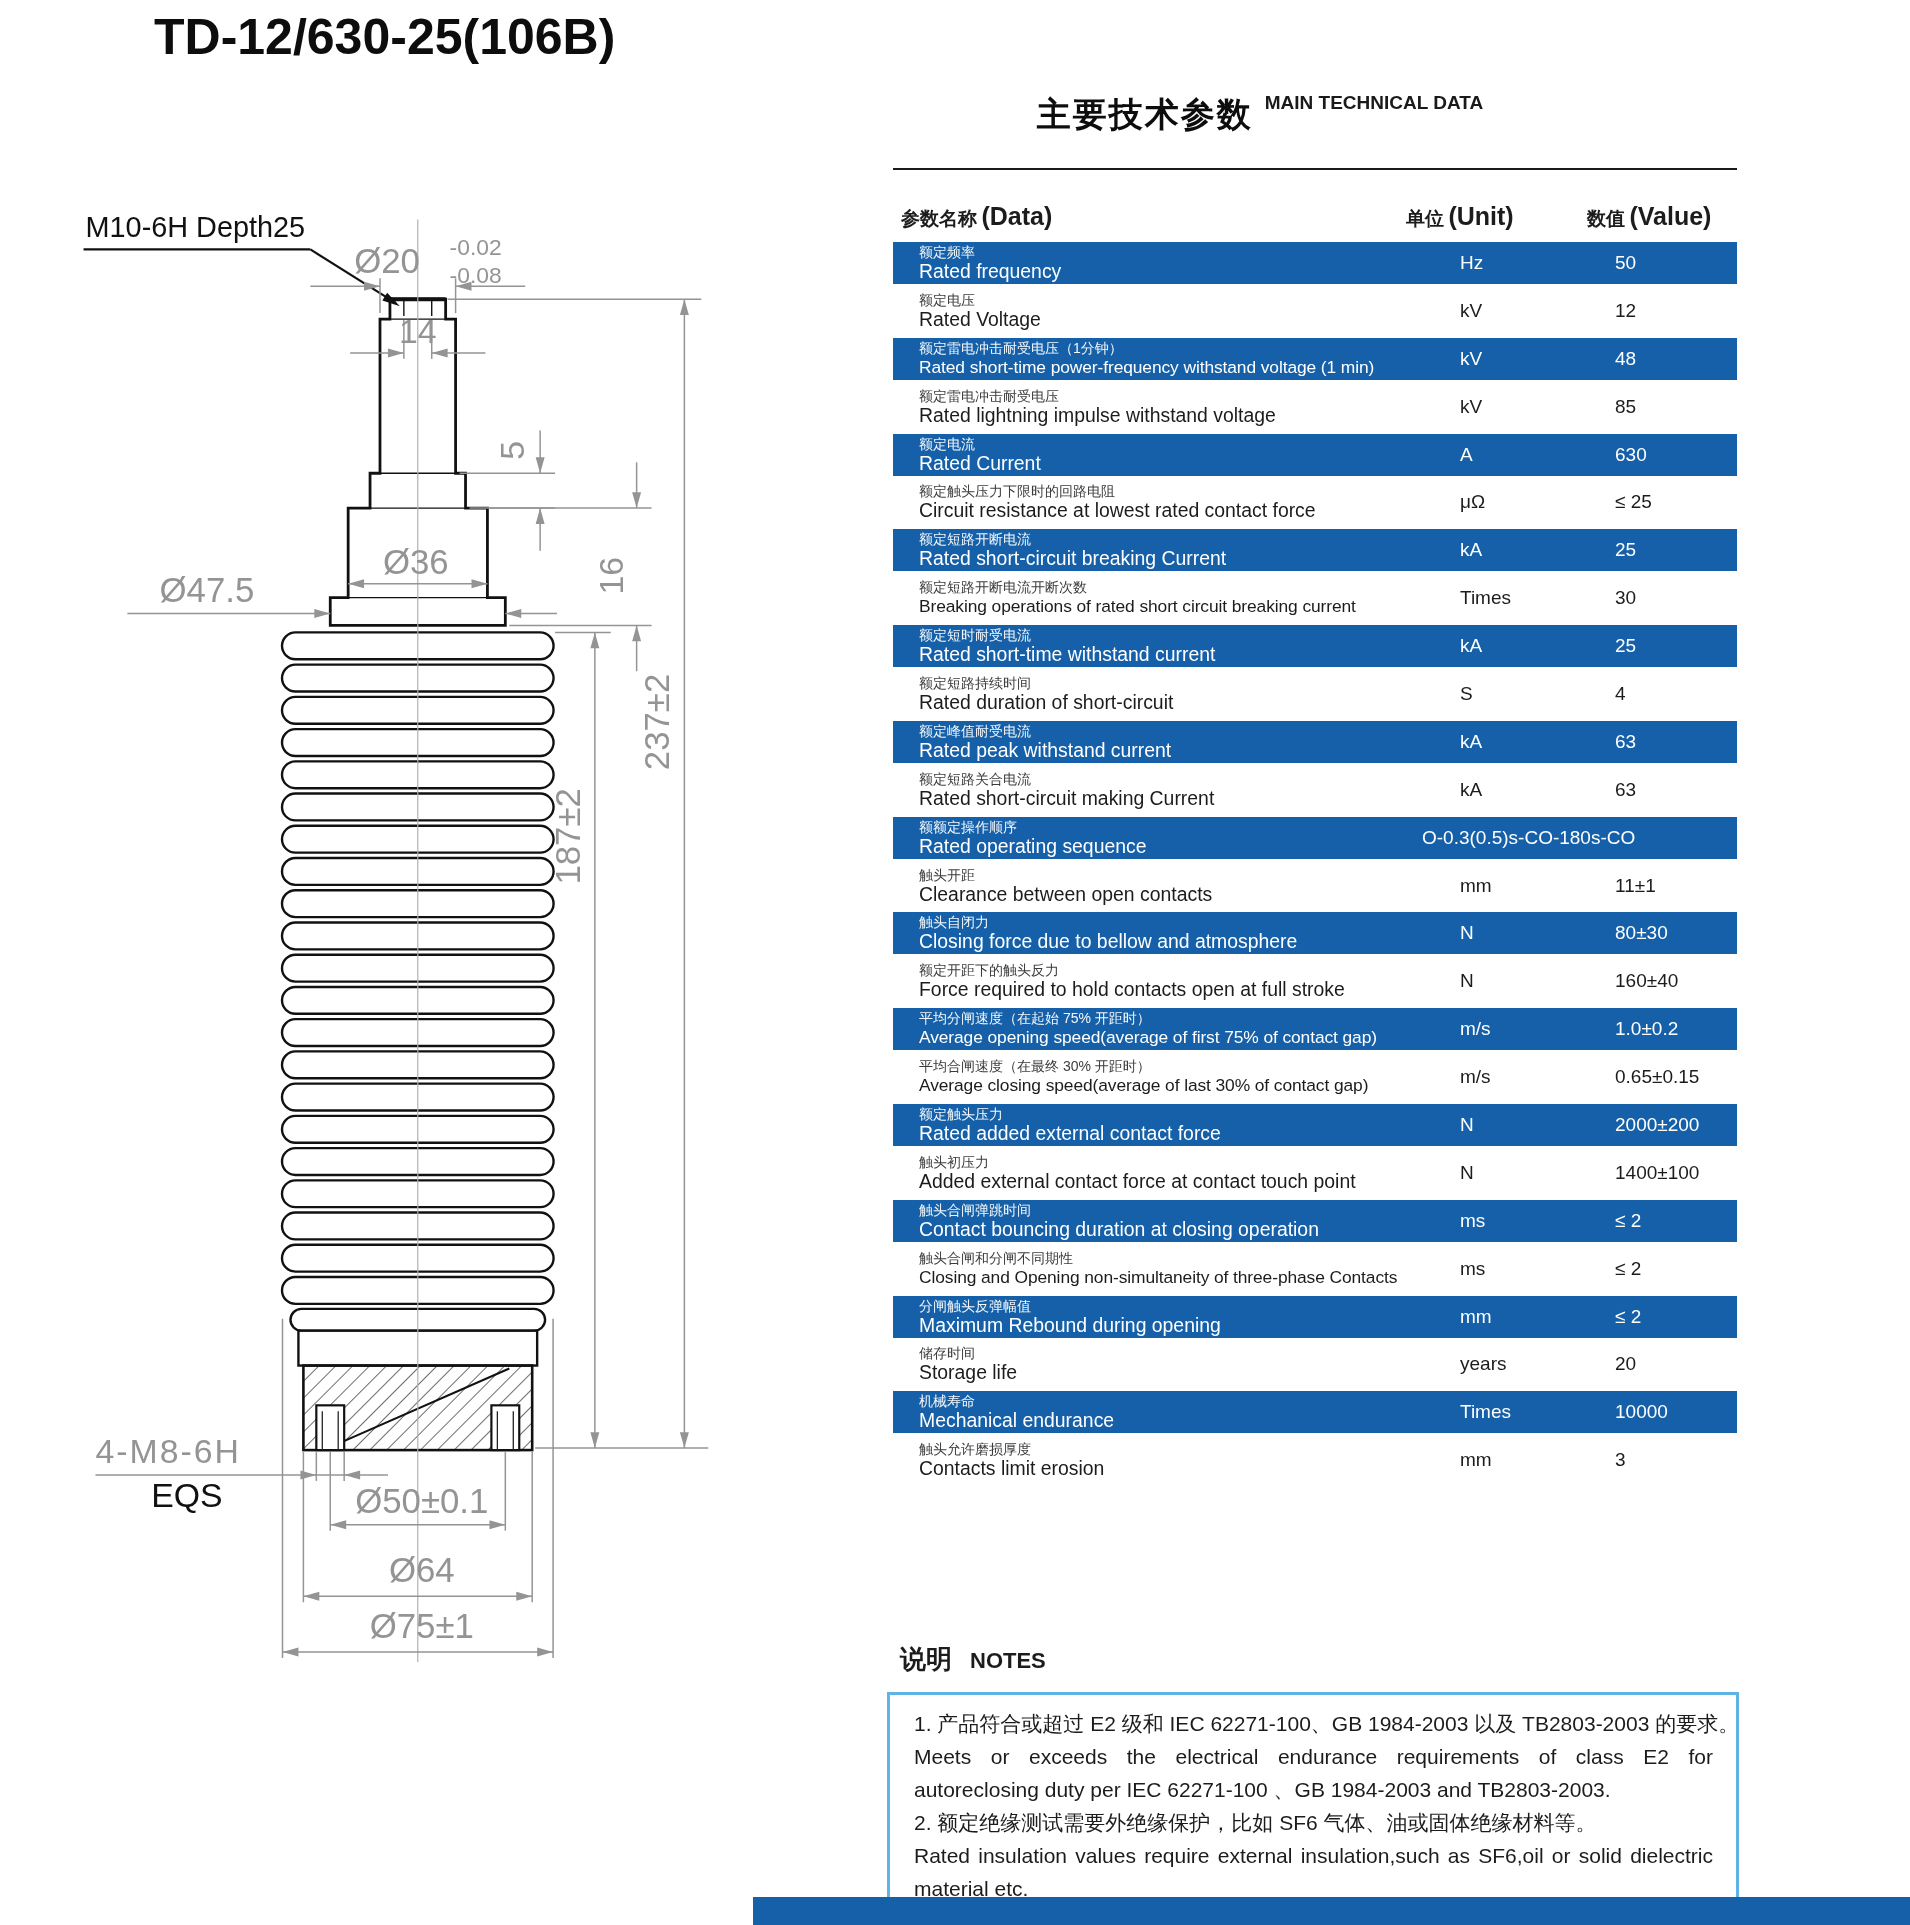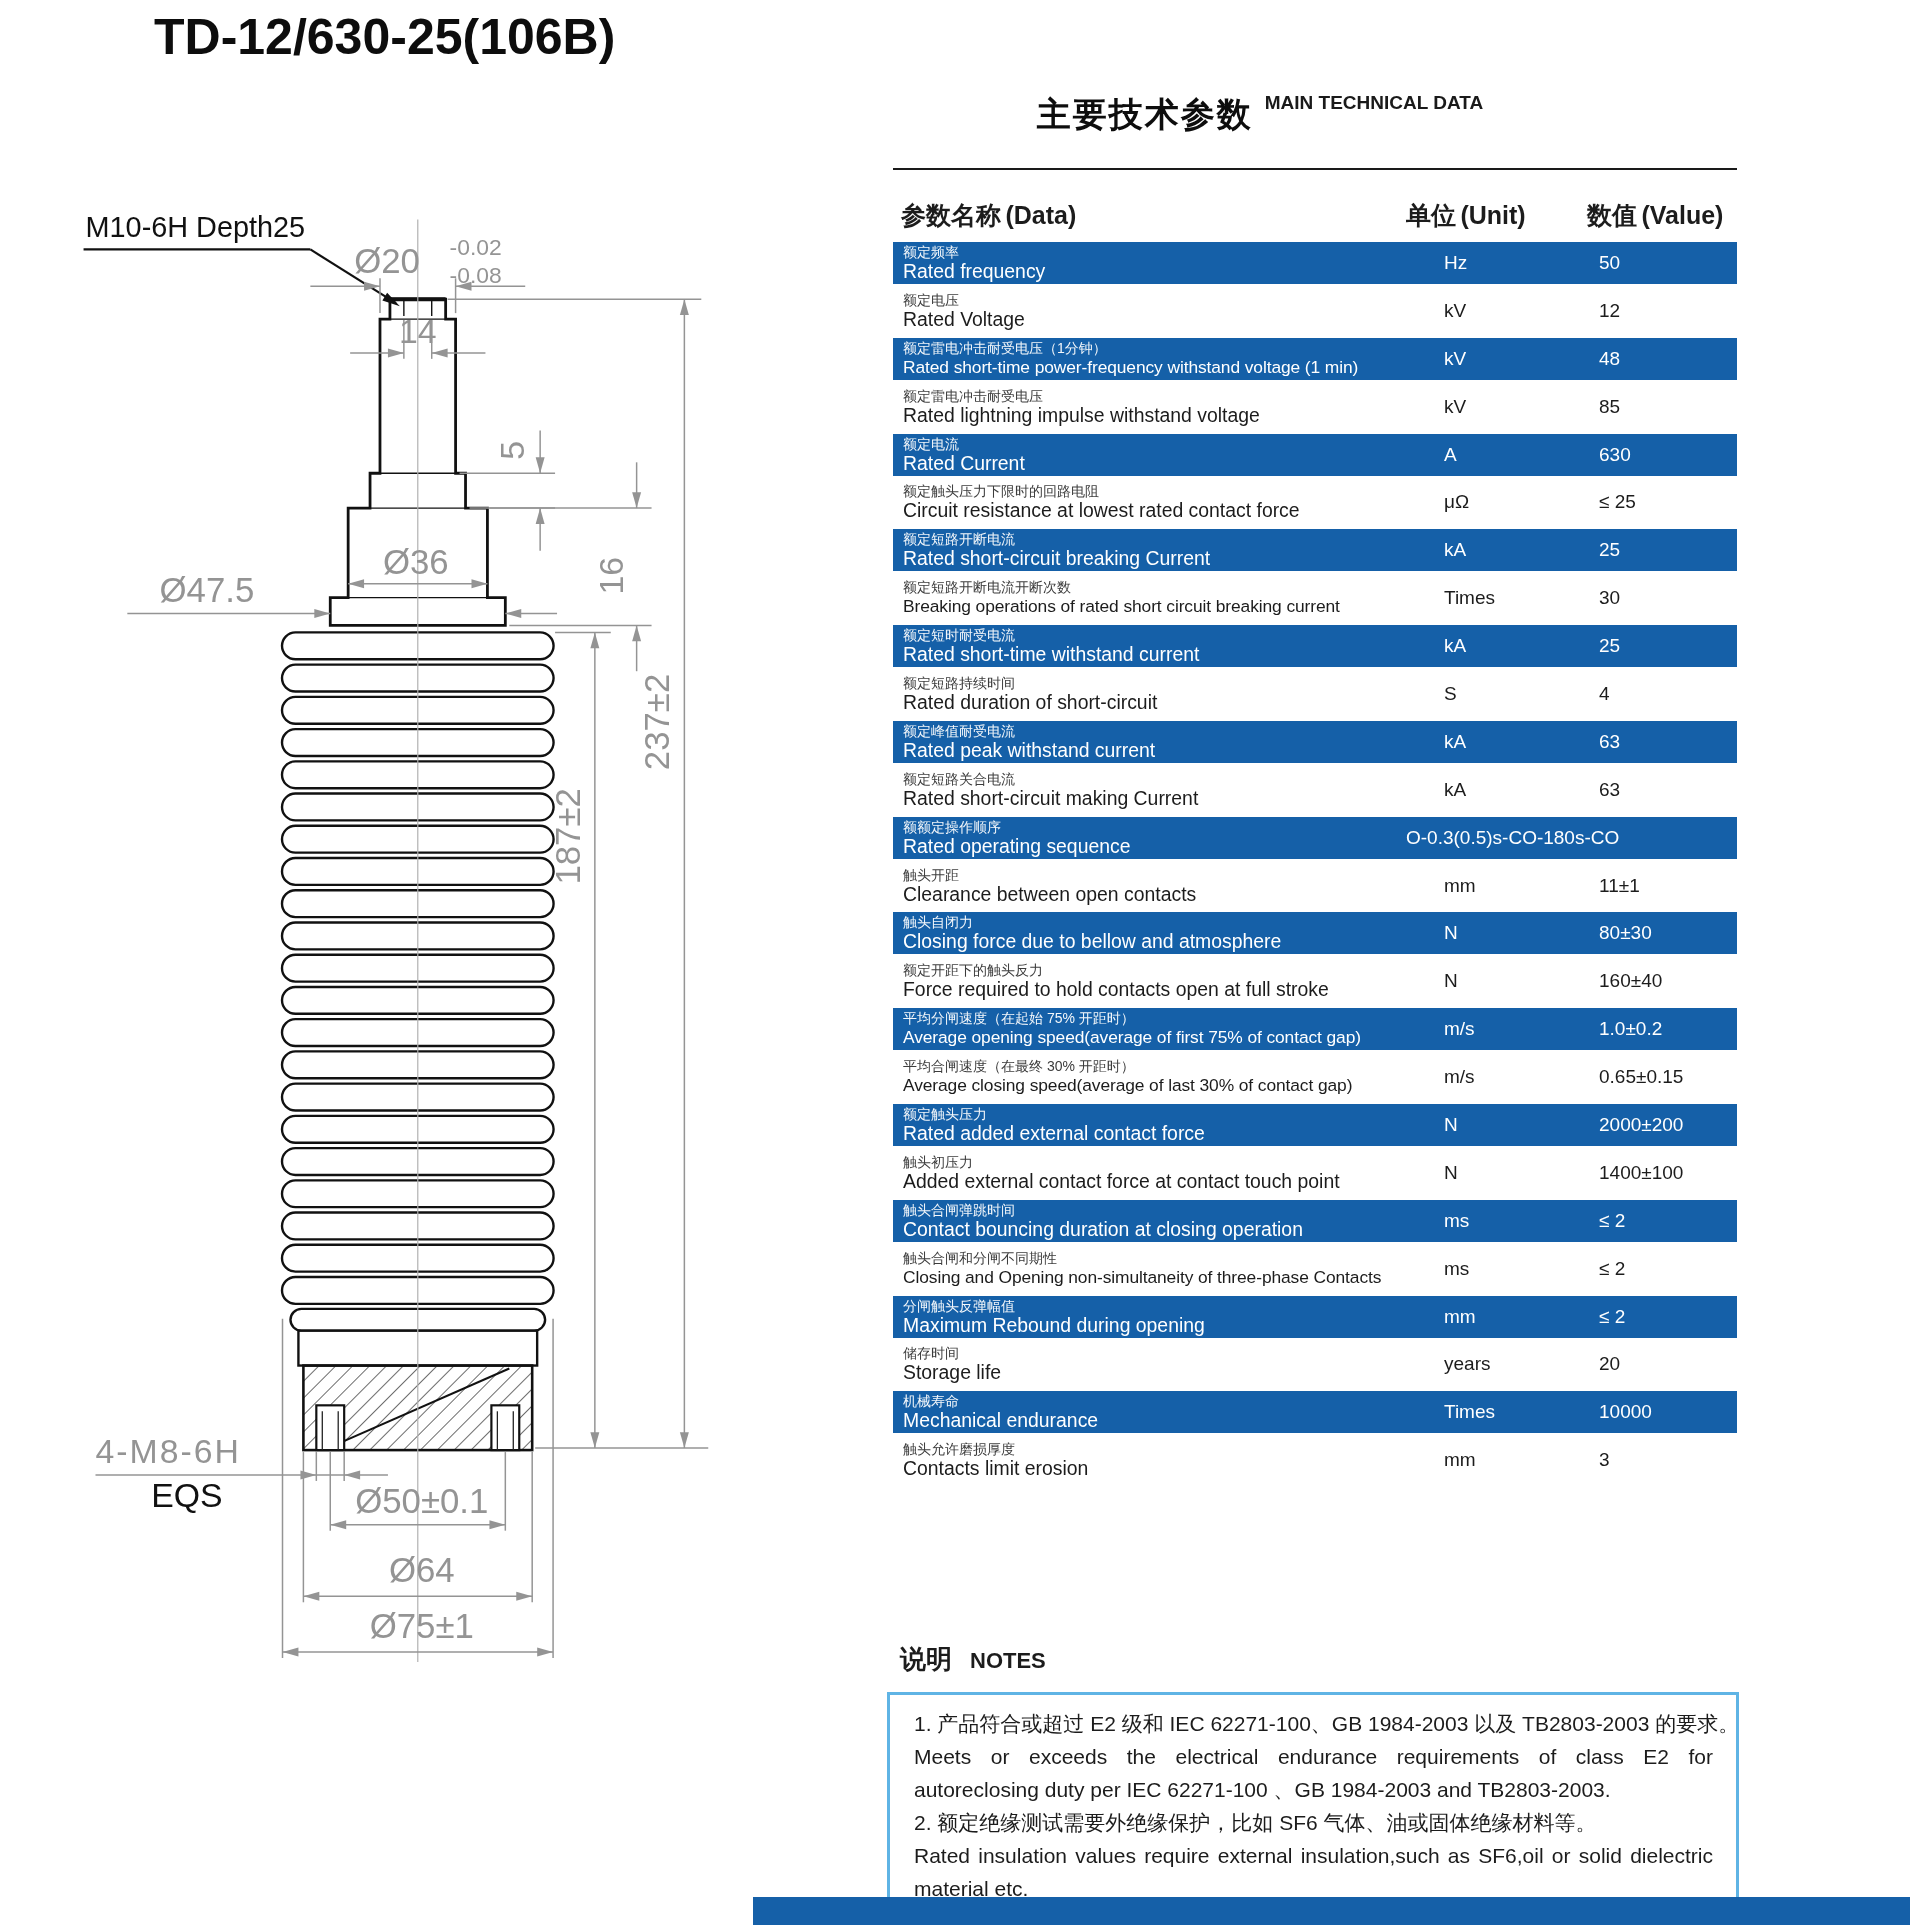--- a/index.html
+++ b/index.html
@@ -14,25 +14,25 @@
   :root{--blue:#1560a8;}
   #tbl{position:absolute;left:893px;top:92px;width:844px;}
   .tbl-title{display:flex;justify-content:center;align-items:flex-start;gap:12px;height:48px;transform:translateX(-55px);white-space:nowrap;}
   .t-zh{font-size:34px;font-weight:700;letter-spacing:2px;color:#0d0d0d;}
   .t-en{font-size:19px;font-weight:700;color:#1a1a1a;}
   .rule{border-top:2.5px solid #1a1a1a;margin-top:28px;}
   .hdr{display:flex;align-items:flex-end;height:62px;padding-bottom:10px;white-space:nowrap;}
   .h-name{width:505px;padding-left:8px;}
   .h-unit{width:181px;}
   .h-val{flex:1;}
-  .h-zh{font-size:25px;font-weight:700;}
+  .h-zh{font-size:19px;font-weight:700;}
   .h-en{font-size:25px;font-weight:700;}
   .row{display:flex;height:42px;margin-bottom:5.9px;color:#1c1c1c;}
   .row.hl{background:var(--blue);color:#fff;}
-  .cell-name{width:537px;padding:2px 0 0 10px;white-space:nowrap;overflow:visible;}
+  .cell-name{width:537px;padding:2px 0 0 10px;white-space:nowrap;overflow:visible;margin-left:16px;}
   .zh{font-size:14px;line-height:16px;color:#3c3c3c;}
   .row.hl .zh{color:rgba(255,255,255,.95);}
   .en{font-size:19.4px;line-height:23px;}
   .en.tight{font-size:17.4px;letter-spacing:-0.1px;}
   .cell-unit{width:150px;display:flex;align-items:center;font-size:19px;padding-left:4px;}
   .cell-value{flex:1;display:flex;align-items:center;font-size:19px;padding-left:5px;}
   .cell-value.span{margin-left:-34px;padding-left:0;}
 
   
   #notes-hdr{position:absolute;left:900px;top:1642px;display:flex;align-items:baseline;gap:18px;}

